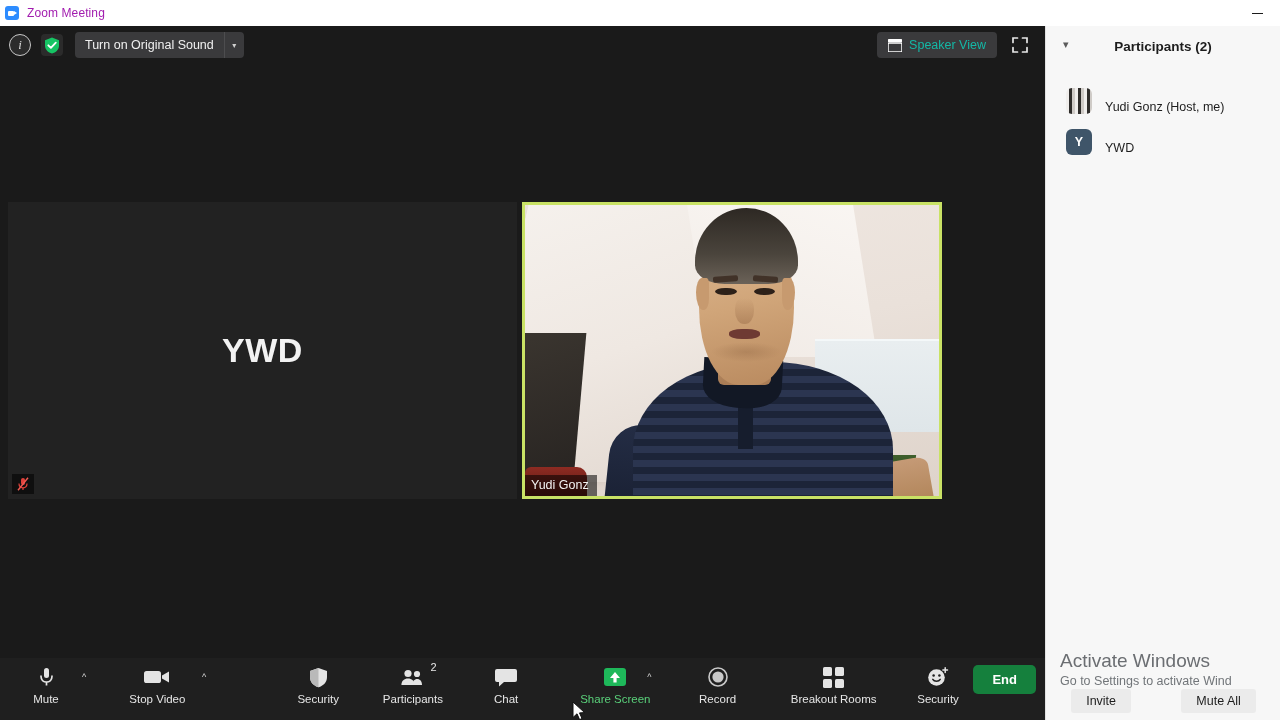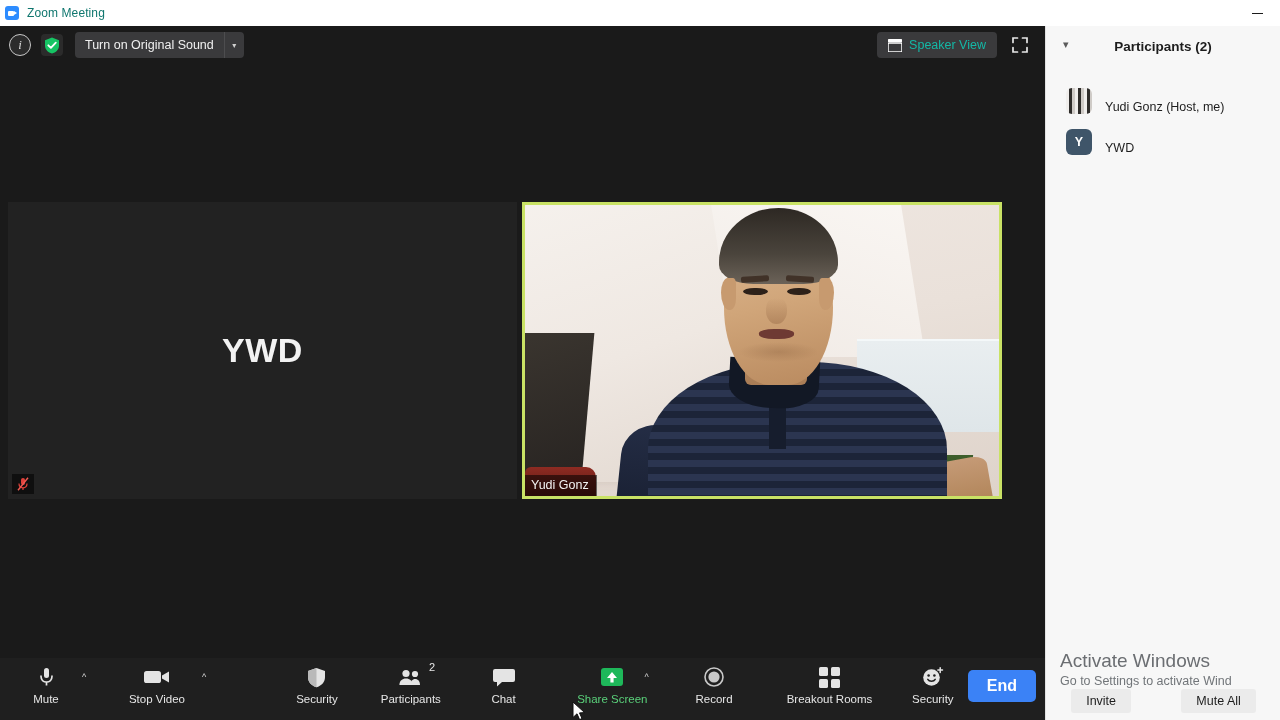--- a/index.html
+++ b/index.html
@@ -33,21 +33,21 @@
     background: #ffffff; border-radius: 1px;
   }
   .titlebar-ico::before {
     content: ""; position: absolute;
     left: 8.5px; top: 5px; width: 0; height: 0;
     border-top: 2px solid transparent;
     border-bottom: 2px solid transparent;
     border-left: 3px solid #ffffff;
   }
   .titlebar-text {
-    font-size: 12px; color: #0f766e; letter-spacing: .1px;
+    font-size: 12px; color: #a21caf; letter-spacing: .1px;
   }
   .win-btns { margin-left: auto; display: flex; height: 26px; }
   .win-btn {
     width: 45px; height: 26px;
     display: flex; align-items: center; justify-content: center;
     color: #1b1b1b;
   }
   .win-btn .dash { width: 11px; height: 1px; background: #1b1b1b; }
 
   
@@ -122,21 +122,21 @@
   }
   .mute-badge-left {
     position: absolute; left: 4px; bottom: 5px;
     width: 22px; height: 20px;
     background: rgba(0,0,0,0.55);
     display: flex; align-items: center; justify-content: center;
   }
 
   .tile-right {
     position: absolute; left: 522px; top: 176px;
-    width: 480px; height: 297px;
+    width: 420px; height: 297px;
     border: 3px solid #c9e265;
     overflow: hidden;
     background: #cfcac4;
   }
   .vid { position: absolute; inset: 0; overflow: hidden; }
   
   .wall-a { position:absolute; inset:0; background: linear-gradient(170deg,#efe7e1 0%, #eae1da 45%, #ded3ca 100%); }
   .wall-panel {
     position:absolute; left:-6%; top:-10%; width:62%; height:105%;
     background: linear-gradient(160deg,#f6f2ee 0%, #efe8e2 55%, #e2d8d0 100%);
@@ -273,23 +273,23 @@
   .tb-label { font-size: 11.5px; margin-top: 4px; color: #e6e6e6; white-space: nowrap; }
   .tb-caret {
     position: absolute; top: 14px;
     color: #d6d6d6; font-size: 9px;
   }
   .tb-count {
     position: absolute; top: 6px; font-size: 11px; color: #e6e6e6;
   }
   .share-label { color: #5ad07a !important; }
   .end-btn {
-    margin-left: auto; margin-top: 12px; margin-right: 9px;
-    background: #3b82f6; color: #ffffff;
-    font-size: 16px; font-weight: bold;
+    margin-left: auto; margin-top: 7px; margin-right: 9px;
+    background: #15803d; color: #ffffff;
+    font-size: 13px; font-weight: bold;
     border-radius: 5px; border: none;
     padding: 7px 19px;
   }
 
   
   .panel {
     position: absolute; top: 26px; right: 0;
     width: 235px; height: 694px;
     background: #f7f7f7;
     border-left: 1px solid #e2e2e2;

